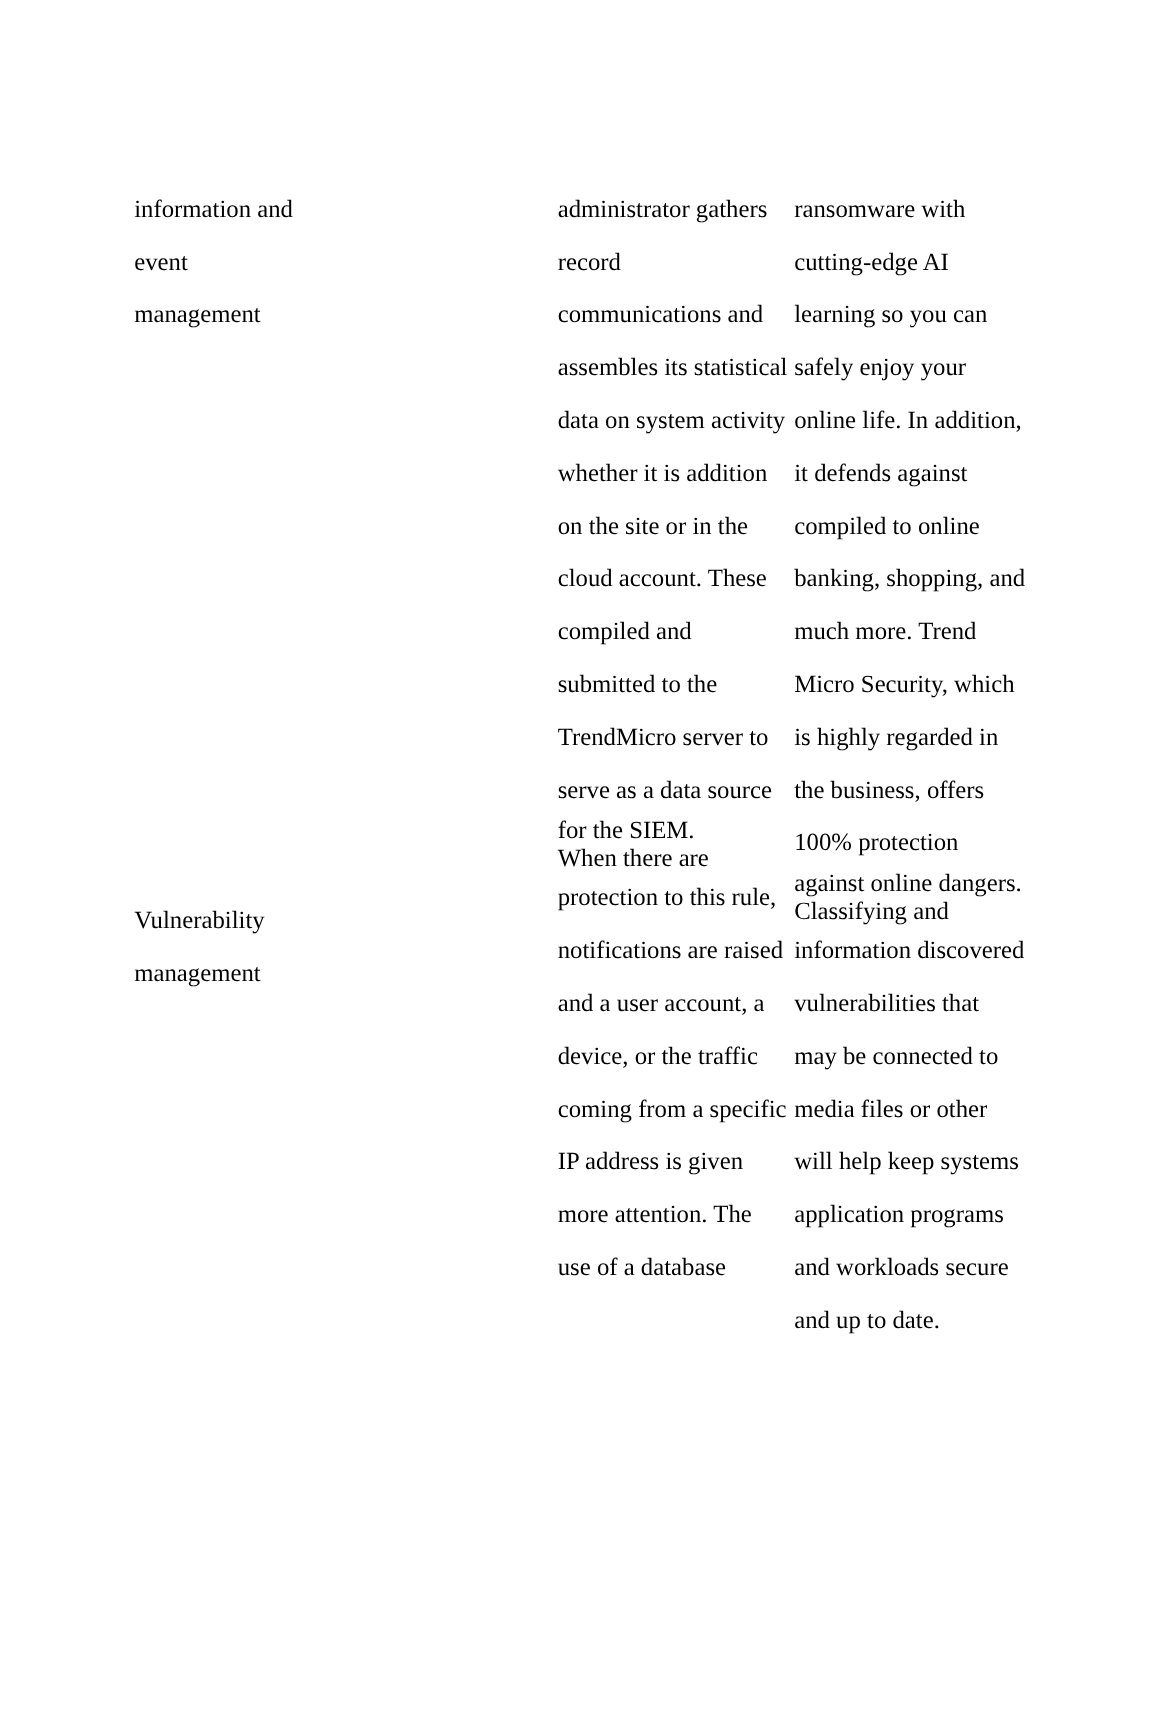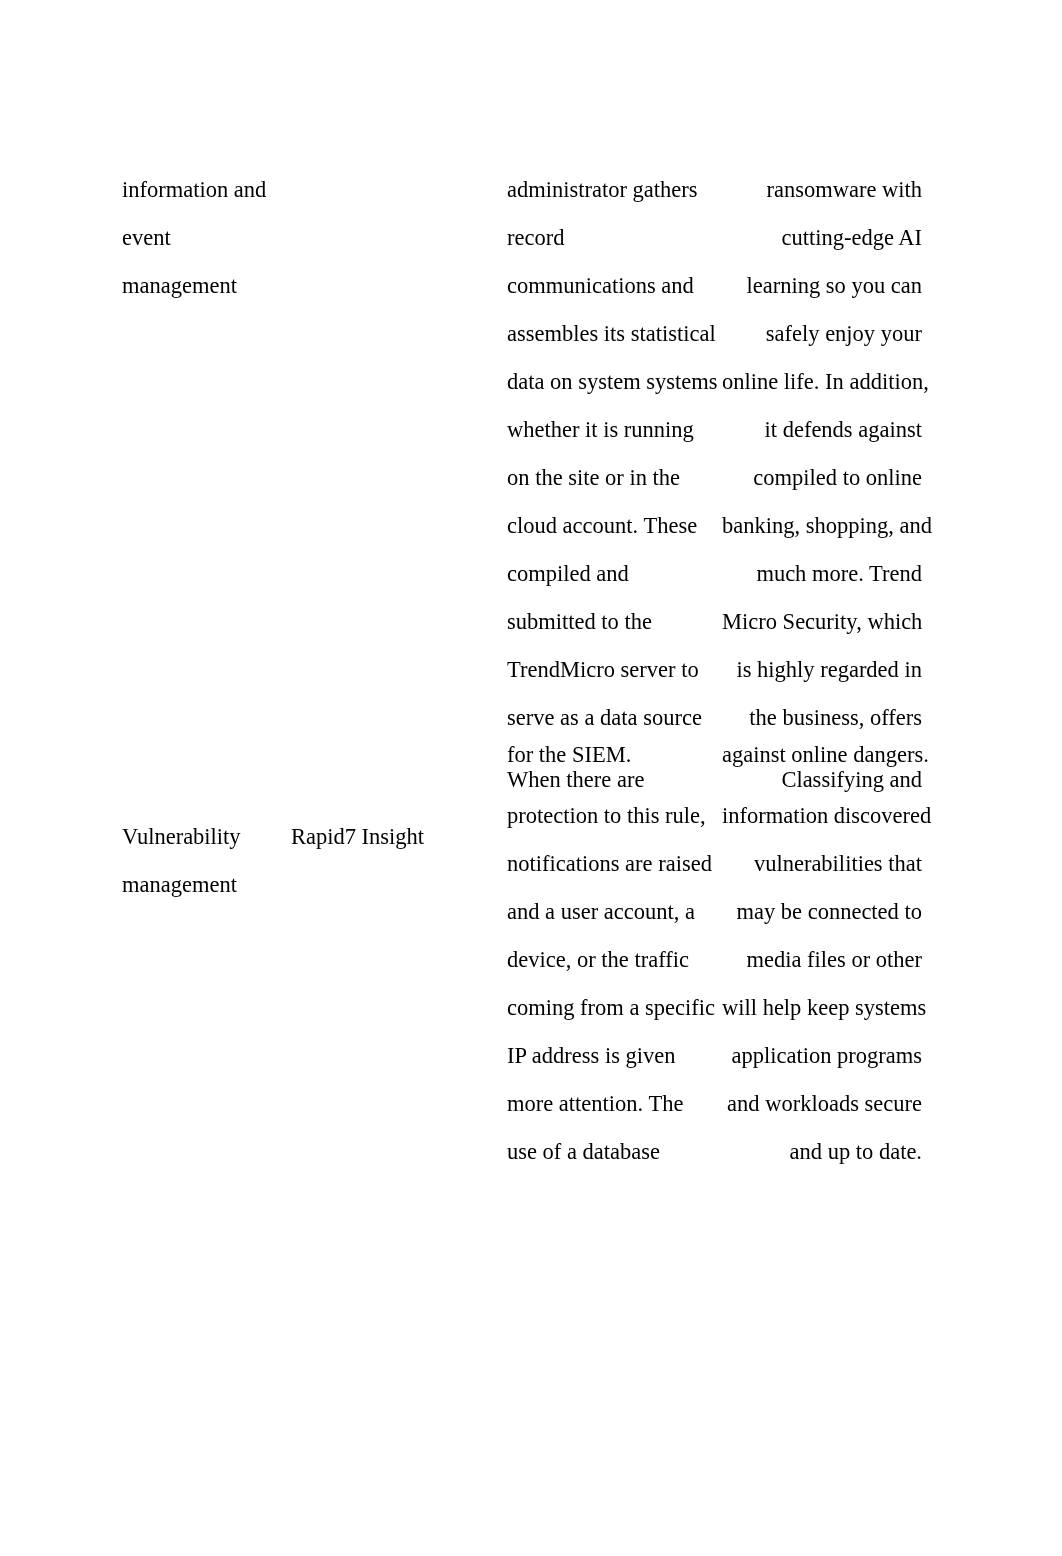--- a/index.html
+++ b/index.html
@@ -29,21 +29,21 @@
     height: 1556px;
     margin-top: 48px;
   }
   .col {
     position: absolute;
     top: 118px;
   }
   .col-term     { left: 122px; width: 160px; }
   .col-tool     { left: 291px; width: 200px; }
   .col-desc     { left: 507px; width: 206px; }
-  .col-benefit  { left: 722px; width: 200px; text-align: right; }
+  .col-benefit  { left: 722px; width: 200px; }
 
   
   .line {
     font-size: 22.5px;
     line-height: 48px;
     height: 48px;
     white-space: nowrap;
     letter-spacing: 0;
   }
   
@@ -91,30 +91,29 @@
       <div class="line blank"></div>
       <div class="line blank"></div>
       <div class="line blank"></div>
       <div class="line blank"></div>
       <div class="line blank"></div>
       <div class="line blank"></div>
       <div class="line blank"></div>
       <div class="line blank"></div>
       <div class="line blank"></div>
       <div class="row-gap-2"></div>
-      <div class="line">Rapid7 Insight</div>
     </div>
 
     <div class="col col-desc">
       <div class="line">administrator gathers</div>
       <div class="line">record</div>
       <div class="line">communications and</div>
       <div class="line">assembles its statistical</div>
-      <div class="line">data on system systems</div>
-      <div class="line">whether it is running</div>
+      <div class="line">data on system activity</div>
+      <div class="line">whether it is addition</div>
       <div class="line">on the site or in the</div>
       <div class="line">cloud account. These</div>
       <div class="line">compiled and</div>
       <div class="line">submitted to the</div>
       <div class="line">TrendMicro server to</div>
       <div class="line">serve as a data source</div>
       <div class="line tight">for the SIEM.</div>
       <div class="line tight">When there are</div>
       <div class="line">protection to this rule,</div>
       <div class="line">notifications are raised</div>
@@ -132,20 +131,21 @@
       <div class="line">learning so you can</div>
       <div class="line">safely enjoy your</div>
       <div class="line">online life. In addition,</div>
       <div class="line">it defends against</div>
       <div class="line">compiled to online</div>
       <div class="line">banking, shopping, and</div>
       <div class="line">much more. Trend</div>
       <div class="line">Micro Security, which</div>
       <div class="line">is highly regarded in</div>
       <div class="line">the business, offers</div>
+      <div class="line">100% protection</div>
       <div class="line tight">against online dangers.</div>
       <div class="line tight">Classifying and</div>
       <div class="line">information discovered</div>
       <div class="line">vulnerabilities that</div>
       <div class="line">may be connected to</div>
       <div class="line">media files or other</div>
       <div class="line">will help keep systems</div>
       <div class="line">application programs</div>
       <div class="line">and workloads secure</div>
       <div class="line">and up to date.</div>

